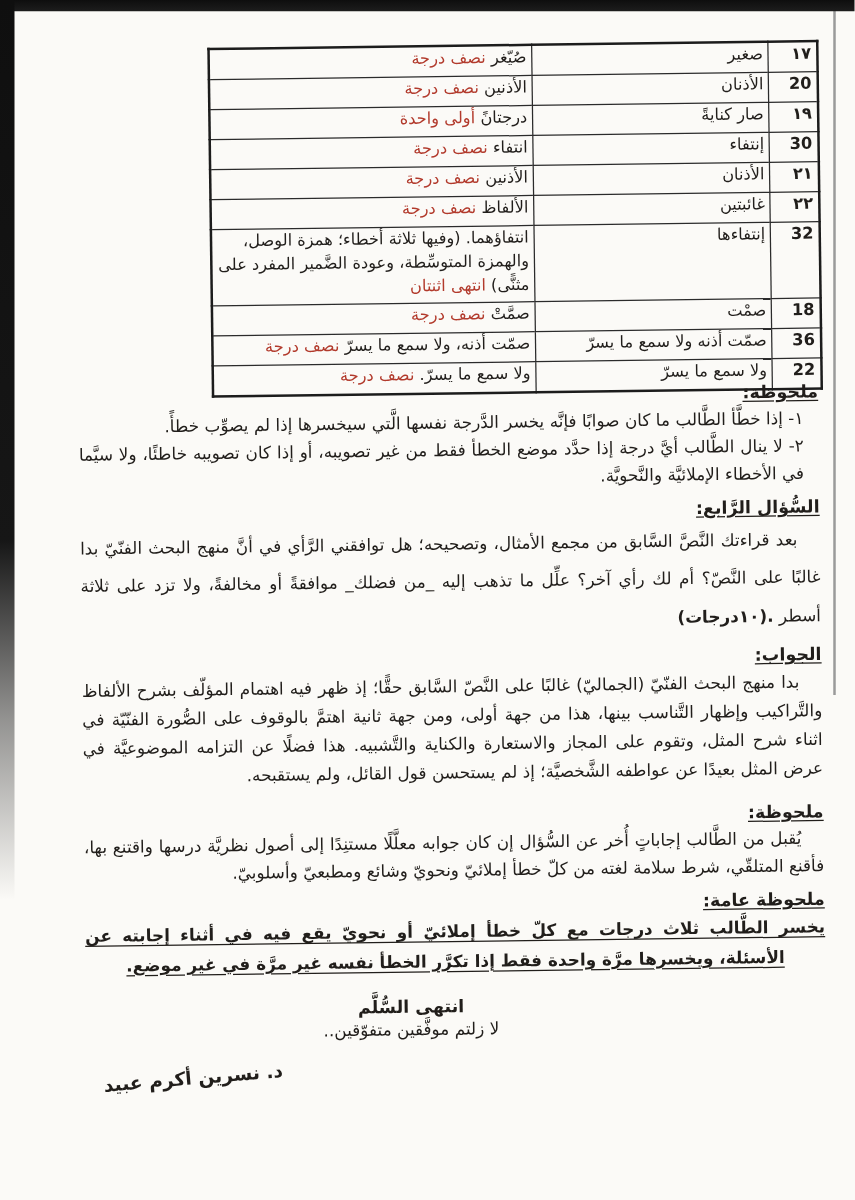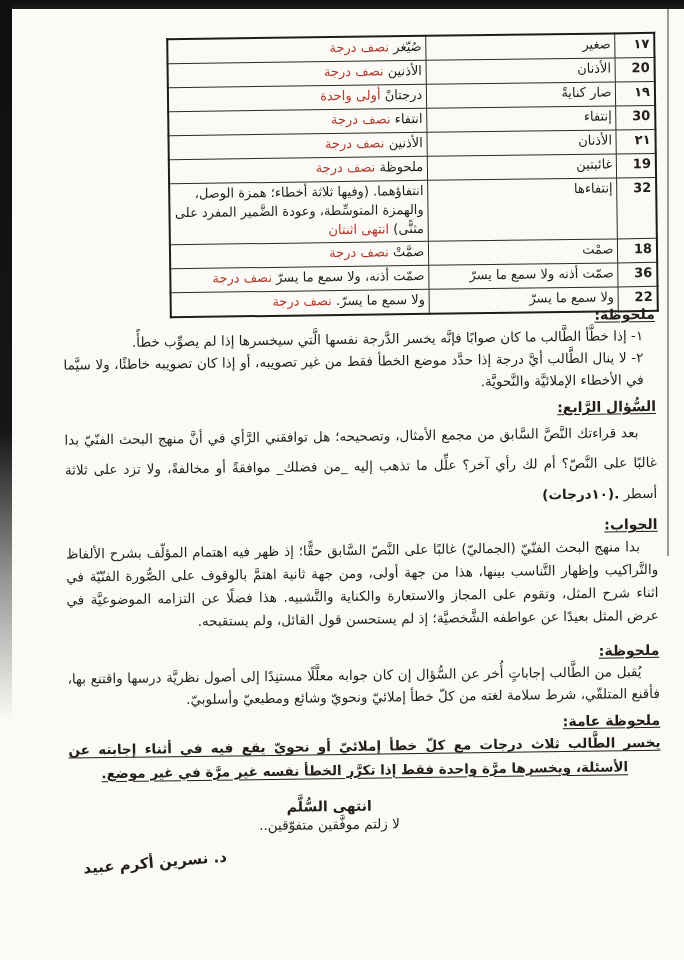--- a/index.html
+++ b/index.html
@@ -64,23 +64,23 @@
             <td class="num">30</td>
             <td class="orig">إنتفاء</td>
             <td class="corr"><span>انتفاء</span> <span class="pts"> نصف درجة</span></td>
           </tr>
           <tr>
             <td class="num">٢١</td>
             <td class="orig">الأذنان</td>
             <td class="corr"><span>الأذنين</span> <span class="pts"> نصف درجة</span></td>
           </tr>
           <tr>
-            <td class="num">19</td>
+            <td class="num">٢٢</td>
             <td class="orig">غائبتين</td>
-            <td class="corr"><span>ملحوظة</span> <span class="pts"> نصف درجة</span></td>
+            <td class="corr"><span>الألفاظ</span> <span class="pts"> نصف درجة</span></td>
           </tr>
           <tr>
             <td class="num">32</td>
             <td class="orig">إنتفاءها</td>
             <td class="corr"><span>انتفاؤهما. (وفيها ثلاثة أخطاء؛ همزة الوصل، والهمزة المتوسِّطة، وعودة الضَّمير المفرد على مثنًّى)</span> <span class="pts"> انتهى اثنتان</span></td>
           </tr>
           <tr>
             <td class="num">18</td>
             <td class="orig">صمْت</td>
             <td class="corr"><span>صمَّتْ</span> <span class="pts"> نصف درجة</span></td>

